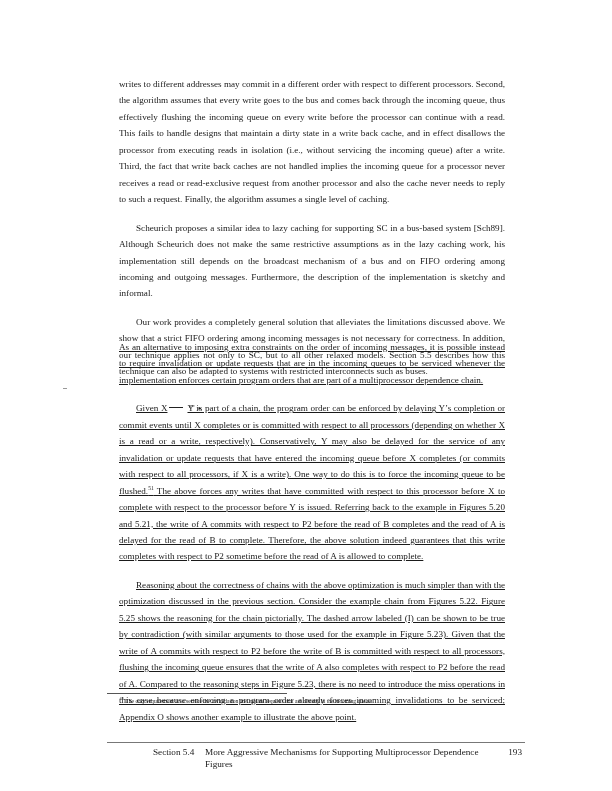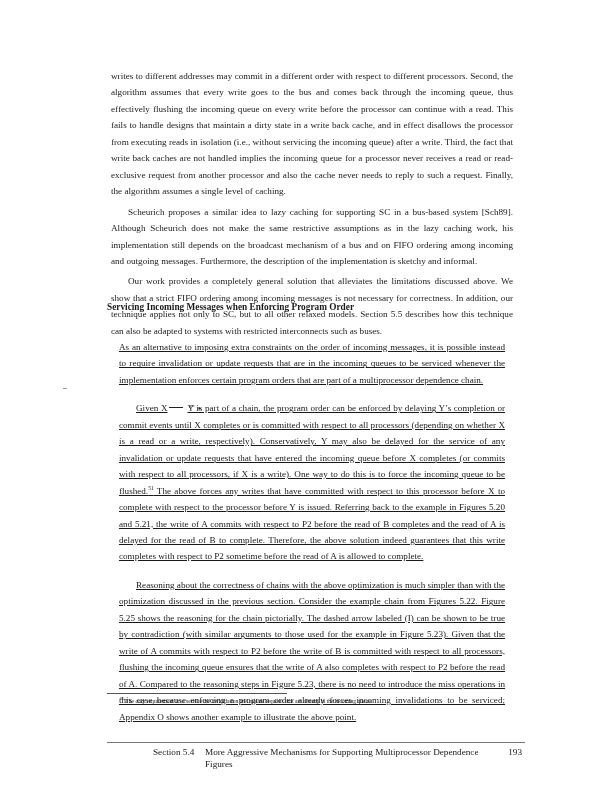--- a/index.html
+++ b/index.html
@@ -1,21 +1,21 @@
 <!DOCTYPE html>
 <html><head>
 <meta charset="utf-8">
 <style>
   html, body { margin: 0; padding: 0; background: #ffffff; }
   body { width: 612px; height: 791px; position: relative; overflow: hidden;
          font-family: "Liberation Serif", "DejaVu Serif", serif; color: #1a1a1a; }
   .page { position: absolute; left: 0; top: 0; width: 612px; height: 791px; }
   .body-text { position: absolute; left: 107px; top: 64px; width: 410px;
                font-size: 9.15px; line-height: 16.45px; text-align: justify; }
-  .body-text p { margin: 4px; }
+  .body-text p { margin: 12px; }
   .indent { text-indent: 17px; }
   .heading { position: absolute; left: 107px; top: 300px; width: 410px;
              font-size: 9.3px; font-weight: bold; line-height: 14px; }
   .section2 { position: absolute; left: 107px; top: 327px; width: 410px;
               font-size: 9.15px; line-height: 16.45px; text-align: justify; }
   .section2 p { margin: 12px; text-decoration: underline; }
   sup { font-size: 5.5px; vertical-align: super; line-height: 0; }
   .po-arrow { display: inline-block; position: relative; width: 16px; height: 8px; vertical-align: baseline; margin: 0 2px; }
   .po-arrow .lbl { position: absolute; left: 3px; top: -5px; font-size: 5px; font-style: italic; }
   .po-arrow .line { position: absolute; left: 0; top: 4px; width: 14px; height: 0; border-top: 0.7px solid #222; }
@@ -36,21 +36,20 @@
 <div class="page">
 
   <div class="margin-mark"></div>
 
   <div class="body-text">
     <p>writes to different addresses may commit in a different order with respect to different processors. Second, the algorithm assumes that every write goes to the bus and comes back through the incoming queue, thus effectively flushing the incoming queue on every write before the processor can continue with a read. This fails to handle designs that maintain a dirty state in a write back cache, and in effect disallows the processor from executing reads in isolation (i.e., without servicing the incoming queue) after a write. Third, the fact that write back caches are not handled implies the incoming queue for a processor never receives a read or read-exclusive request from another processor and also the cache never needs to reply to such a request. Finally, the algorithm assumes a single level of caching.</p>
     <p class="indent">Scheurich proposes a similar idea to lazy caching for supporting SC in a bus-based system [Sch89]. Although Scheurich does not make the same restrictive assumptions as in the lazy caching work, his implementation still depends on the broadcast mechanism of a bus and on FIFO ordering among incoming and outgoing messages. Furthermore, the description of the implementation is sketchy and informal.</p>
     <p class="indent">Our work provides a completely general solution that alleviates the limitations discussed above. We show that a strict FIFO ordering among incoming messages is not necessary for correctness. In addition, our technique applies not only to SC, but to all other relaxed models. Section 5.5 describes how this technique can also be adapted to systems with restricted interconnects such as buses.</p>
   </div>
 
-  <div class="heading">Servicing Incoming Messages when Enforcing Program Order</div>
 
   <div class="section2">
     <p>As an alternative to imposing extra constraints on the order of incoming messages, it is possible instead to require invalidation or update requests that are in the incoming queues to be serviced whenever the implementation enforces certain program orders that are part of a multiprocessor dependence chain.</p>
     <p class="indent"><span>Given X</span><span class="po-arrow"><span class="lbl">po</span><span class="line"></span><span class="head">▸</span></span><span>Y is part of a chain, the program order can be enforced by delaying Y’s completion or commit events until X completes or is committed with respect to all processors (depending on whether X is a read or a write, respectively). Conservatively, Y may also be delayed for the service of any invalidation or update requests that have entered the incoming queue before X completes (or commits with respect to all processors, if X is a write). One way to do this is to force the incoming queue to be flushed.</span><sup>51</sup><span> The above forces any writes that have committed with respect to this processor before X to complete with respect to the processor before Y is issued. Referring back to the example in Figures 5.20 and 5.21, the write of A commits with respect to P2 before the read of B completes and the read of A is delayed for the read of B to complete. Therefore, the above solution indeed guarantees that this write completes with respect to P2 sometime before the read of A is allowed to complete.</span></p>
     <p class="indent">Reasoning about the correctness of chains with the above optimization is much simpler than with the optimization discussed in the previous section. Consider the example chain from Figures 5.22. Figure 5.25 shows the reasoning for the chain pictorially. The dashed arrow labeled (I) can be shown to be true by contradiction (with similar arguments to those used for the example in Figure 5.23). Given that the write of A commits with respect to P2 before the write of B is committed with respect to all processors, flushing the incoming queue ensures that the write of A also completes with respect to P2 before the read of A. Compared to the reasoning steps in Figure 5.23, there is no need to introduce the miss operations in this case because enforcing a program order already forces incoming invalidations to be serviced; Appendix O shows another example to illustrate the above point.</p>
   </div>
 
   <div class="fn-rule"></div>
   <div class="footnote"><sup>51</sup><span> The only requirement is to service the invalidation and update requests that are already in the incoming queue.</span></div>
 

